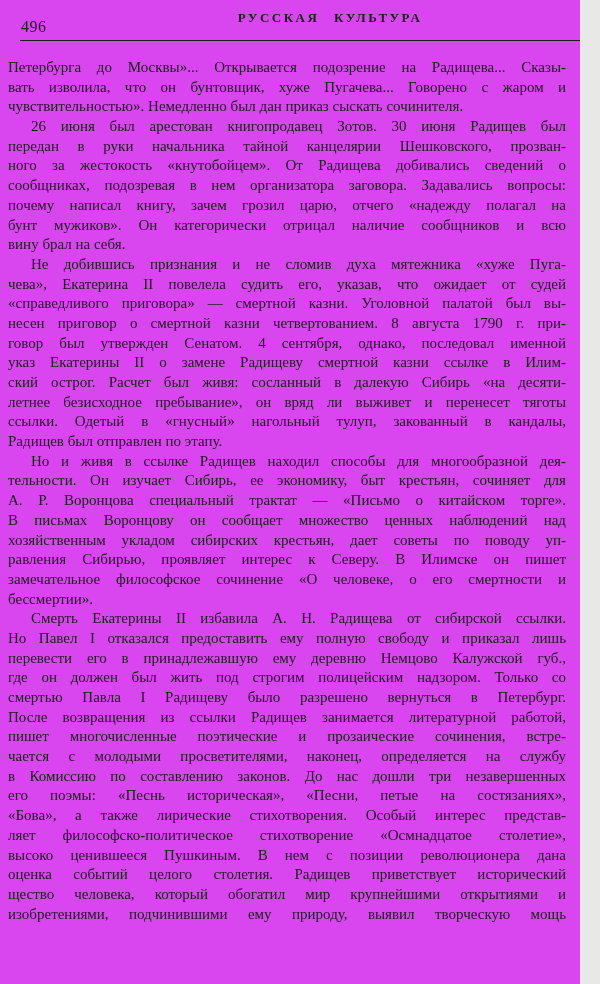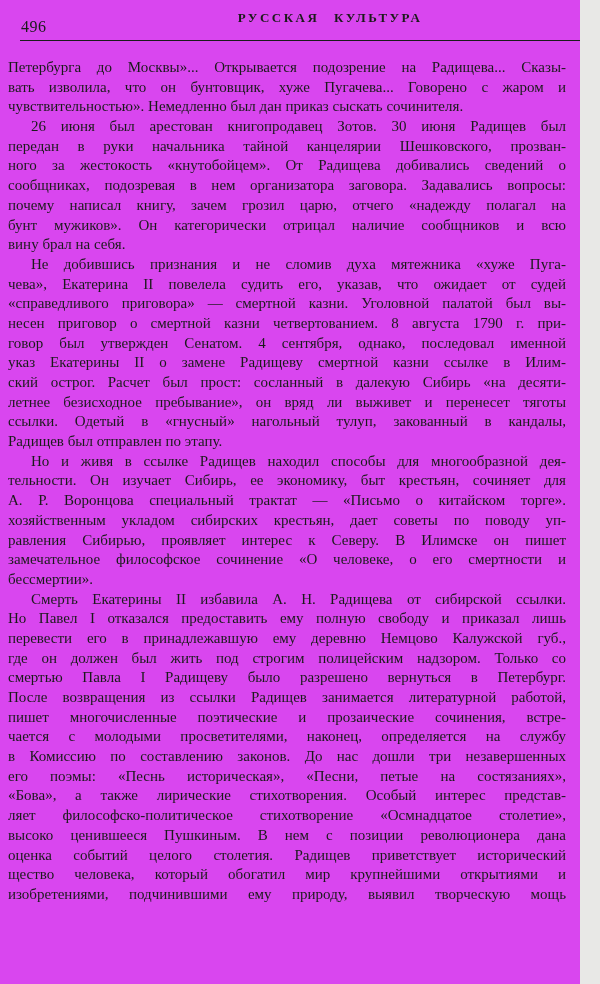--- a/index.html
+++ b/index.html
@@ -102,30 +102,31 @@
       <span class="line last">вину брал на себя.</span>
     </div>
 
     <div class="para">
       <span class="line indent">Не добившись признания и не сломив духа мятежника «хуже Пуга-</span>
       <span class="line">чева», Екатерина II повелела судить его, указав, что ожидает от судей</span>
       <span class="line">«справедливого приговора» — смертной казни. Уголовной палатой был вы-</span>
       <span class="line">несен приговор о смертной казни четвертованием. 8 августа 1790 г. при-</span>
       <span class="line">говор был утвержден Сенатом. 4 сентября, однако, последовал именной</span>
       <span class="line">указ Екатерины II о замене Радищеву смертной казни ссылке в Илим-</span>
-      <span class="line">ский острог. Расчет был прост: сосланный в далекую Сибирь «на десяти-</span>
+      <span class="line">ский острог. Расчет был живя: сосланный в далекую Сибирь «на десяти-</span>
       <span class="line">летнее безисходное пребывание», он вряд ли выживет и перенесет тяготы</span>
       <span class="line">ссылки. Одетый в «гнусный» нагольный тулуп, закованный в кандалы,</span>
       <span class="line last">Радищев был отправлен по этапу.</span>
     </div>
 
     <div class="para">
       <span class="line indent">Но и живя в ссылке Радищев находил способы для многообразной дея-</span>
       <span class="line">тельности. Он изучает Сибирь, ее экономику, быт крестьян, сочиняет для</span>
       <span class="line">А. Р. Воронцова специальный трактат — «Письмо о китайском торге».</span>
+      <span class="line">В письмах Воронцову он сообщает множество ценных наблюдений над</span>
       <span class="line">хозяйственным укладом сибирских крестьян, дает советы по поводу уп-</span>
       <span class="line">равления Сибирью, проявляет интерес к Северу. В Илимске он пишет</span>
       <span class="line">замечательное философское сочинение «О человеке, о его смертности и</span>
       <span class="line last">бессмертии».</span>
     </div>
 
     <div class="para">
       <span class="line indent">Смерть Екатерины II избавила А. Н. Радищева от сибирской ссылки.</span>
       <span class="line">Но Павел I отказался предоставить ему полную свободу и приказал лишь</span>
       <span class="line">перевести его в принадлежавшую ему деревню Немцово Калужской губ.,</span>

